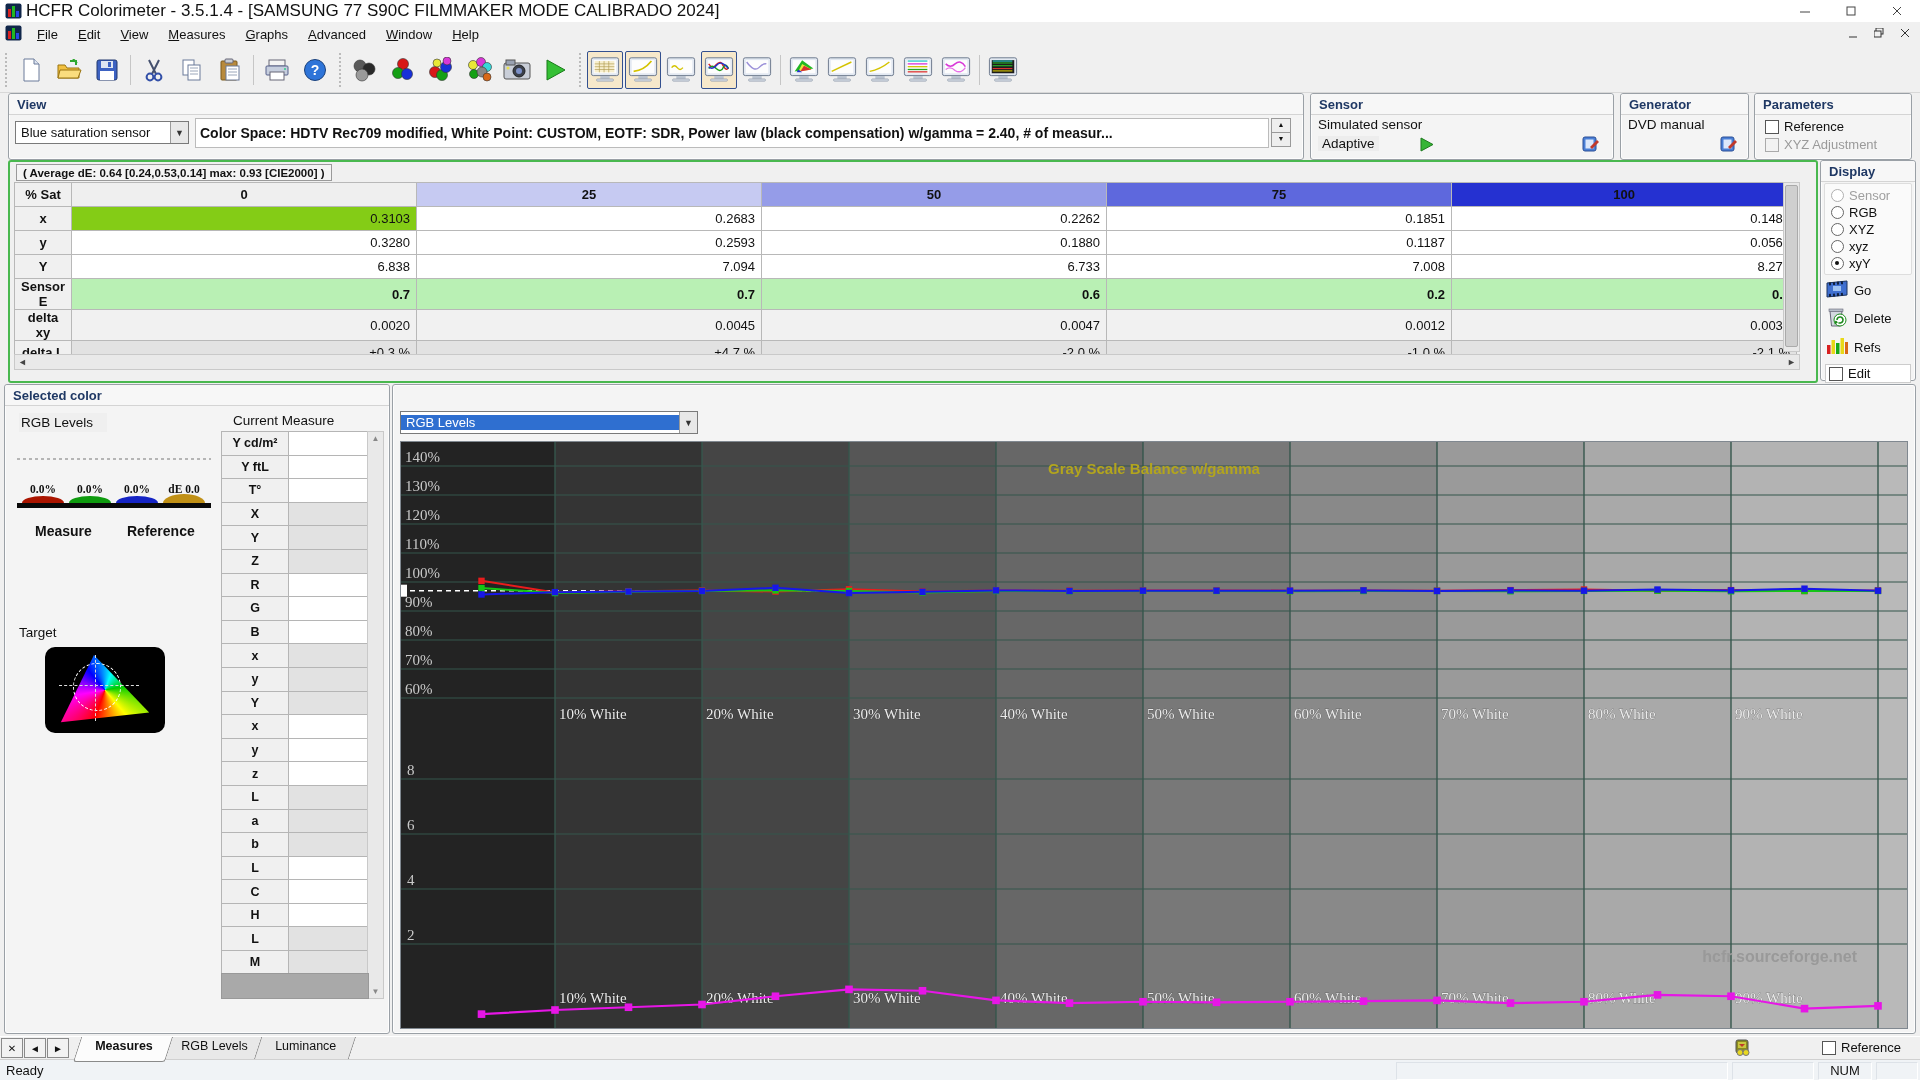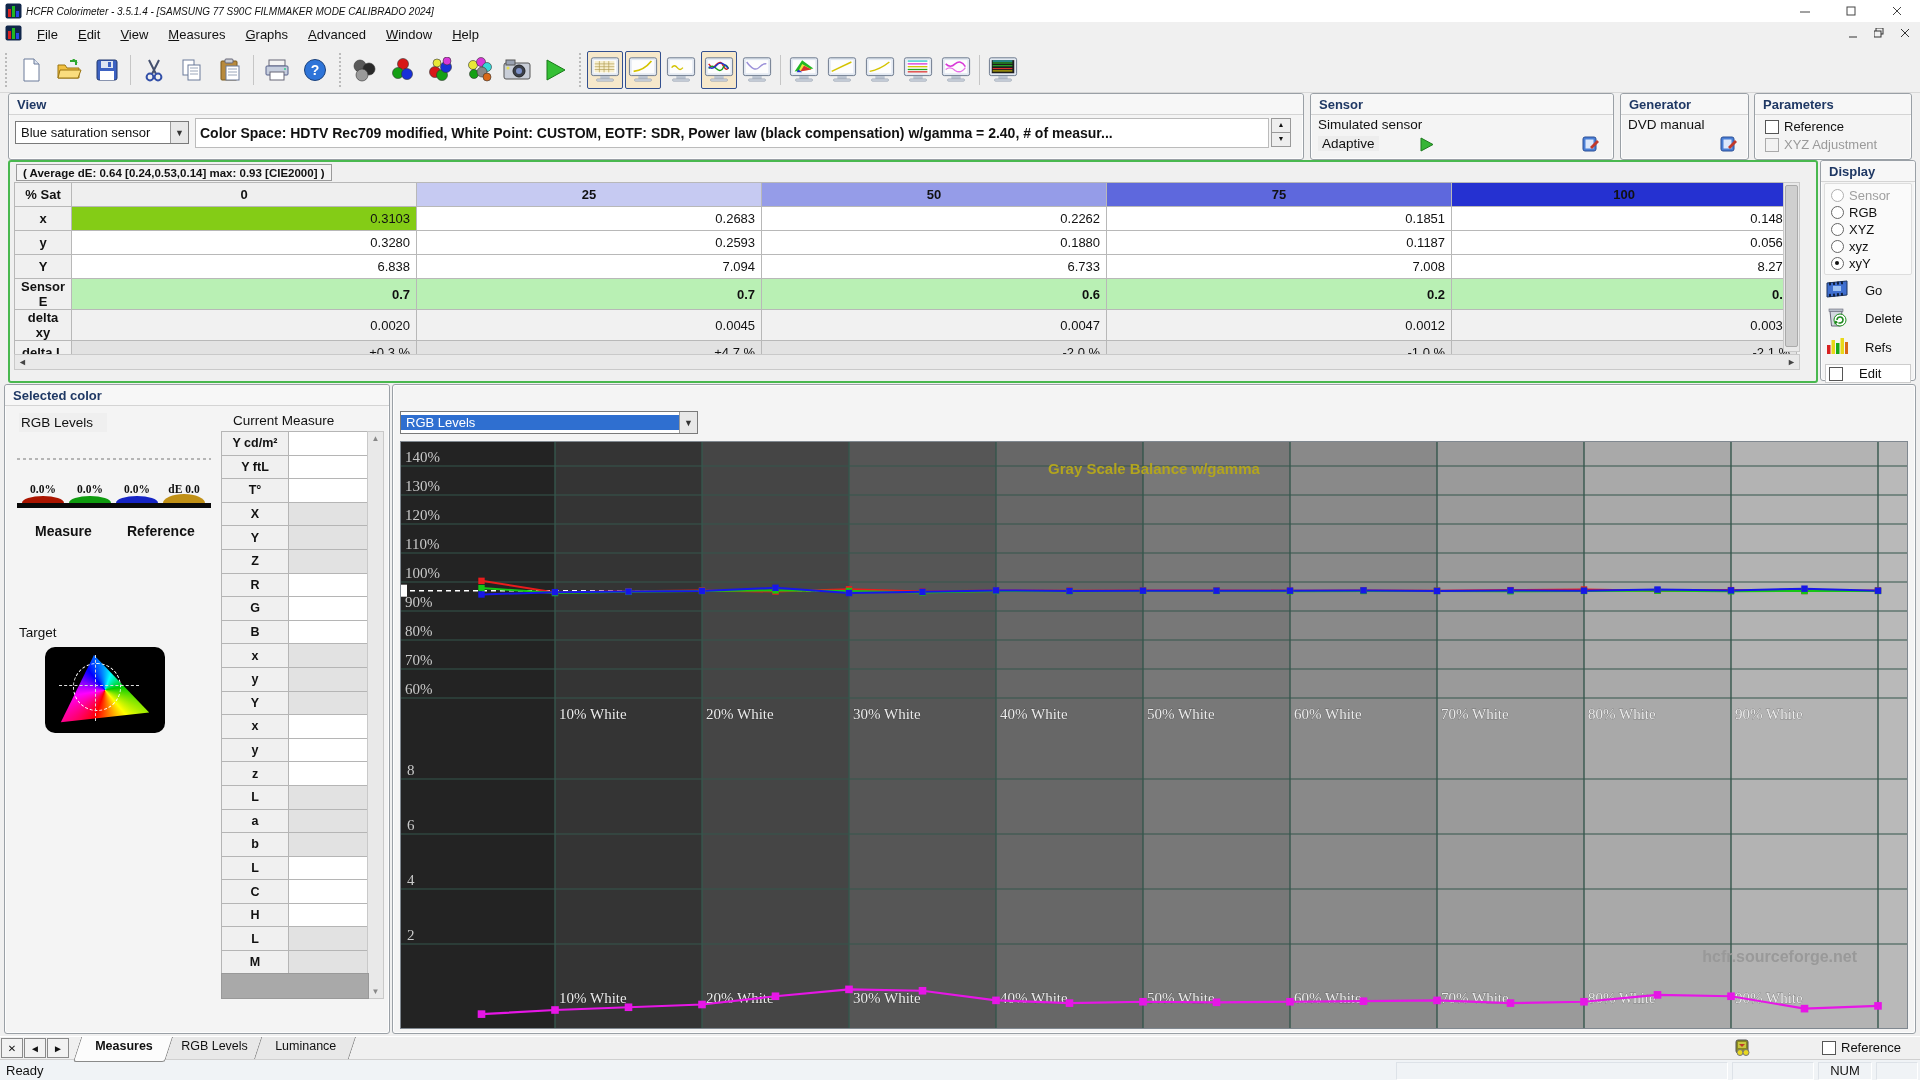--- a/index.html
+++ b/index.html
@@ -1,20 +1,20 @@
 <!DOCTYPE html>
 <html><head>
 <meta charset="utf-8">
 <style>
   html,body{margin:0;padding:0;width:1920px;height:1080px;overflow:hidden;
     font-family:"Liberation Sans",sans-serif;font-size:13px;background:#f0f0f0;color:#111;}
   .abs{position:absolute;}
   
   #titlebar{position:absolute;left:0;top:0;width:1920px;height:22px;background:#ffffff;border-bottom:1px solid #e4e4e4;display:flex;align-items:center;}
-  #titlebar .title{font-size:10px;margin-left:6px;font-style:italic;}
+  #titlebar .title{font-size:17px;margin-left:6px;}
   .wbtns{position:absolute;right:0;top:0;height:22px;display:flex;}
   .wbtn{width:46px;height:22px;display:flex;align-items:center;justify-content:center;}
   
   #menubar{position:absolute;left:0;top:22px;width:1920px;height:25px;background:#f0f0f0;display:flex;align-items:center;border-bottom:1px solid #e0e0e0;}
   .menu-item{padding:3px 10px;font-size:13px;}
   .menu-item u{text-decoration:underline;}
   .mdibtns{position:absolute;right:4px;top:24px;display:flex;gap:4px;}
   .mdibtn{width:22px;height:18px;display:flex;align-items:center;justify-content:center;}
   
   #toolbar{position:absolute;left:0;top:47px;width:1920px;height:45px;background:#f0f0f0;display:flex;align-items:center;border-bottom:1px solid #d8d8d8;}
@@ -45,21 +45,21 @@
   #avg{position:absolute;left:6px;top:2px;height:15px;border:1px solid #9a9a9a;background:#f4f4f4;font-size:11.5px;font-weight:bold;padding:0 6px;display:flex;align-items:center;}
   table.meas{border-collapse:collapse;position:absolute;left:4px;top:20px;}
   table.meas td,table.meas th{border:1px solid #b8b8b8;height:23px;font-size:13px;padding:0 6px;}
   table.meas th{font-weight:bold;}
   td.rowlab{background:#f0f0f0;font-weight:bold;text-align:center;width:40px;}
   td.val{text-align:right;width:332px;}
   .vscroll{position:absolute;width:15px;background:#e9e9e9;border:1px solid #c9c9c9;}
   .vthumb{position:absolute;left:1px;width:11px;background:#cfcfcf;border:1px solid #aaa;border-radius:2px;}
   .hscroll{position:absolute;height:14px;background:#e9e9e9;border:1px solid #c9c9c9;display:flex;align-items:center;justify-content:space-between;font-size:9px;color:#444;}
   
-  #displaypanel .btnrow{display:flex;align-items:center;gap:16px;margin:4px 4px;}
+  #displaypanel .btnrow{display:flex;align-items:center;gap:5px;margin:4px 4px;}
   #displaypanel .btnrow span{font-size:13px;}
   
   table.cm{border-collapse:collapse;}
   table.cm td{border:1px solid #b5b5b5;height:22.6px;font-size:12.5px;padding:0 4px;}
   td.cml{background:#f0f0f0;font-weight:bold;text-align:center;width:58px;}
   td.cmv{width:78px;}
   
   #tabbar{position:absolute;left:0;top:1036px;width:1920px;height:23px;background:#f0f0f0;border-top:1px solid #fff;display:flex;align-items:flex-start;}
   .tabnav{width:20px;height:18px;border:1px solid #8a8a8a;background:#f2f2f2;display:flex;align-items:center;justify-content:center;font-size:10px;margin:1px 0 0 1px;}
   .tab{height:20px;padding:2px 16px;font-size:12.5px;transform:skewX(-18deg);border:1px solid #8a8a8a;border-top:none;background:#e8e8e8;margin-left:-6px;border-radius:0 0 3px 3px;}

